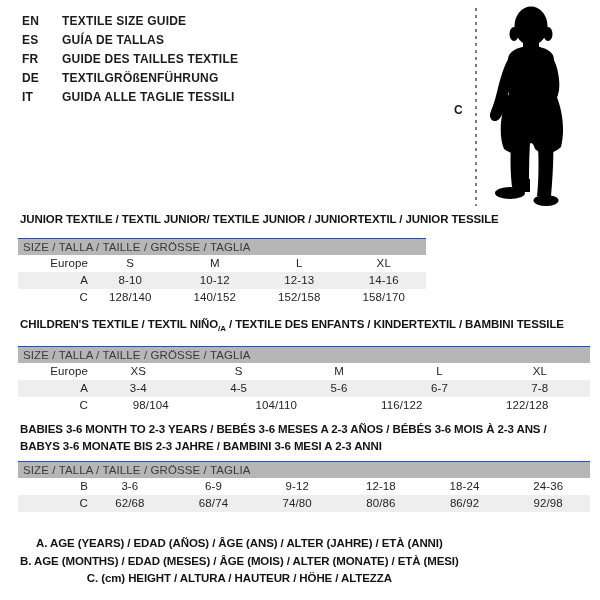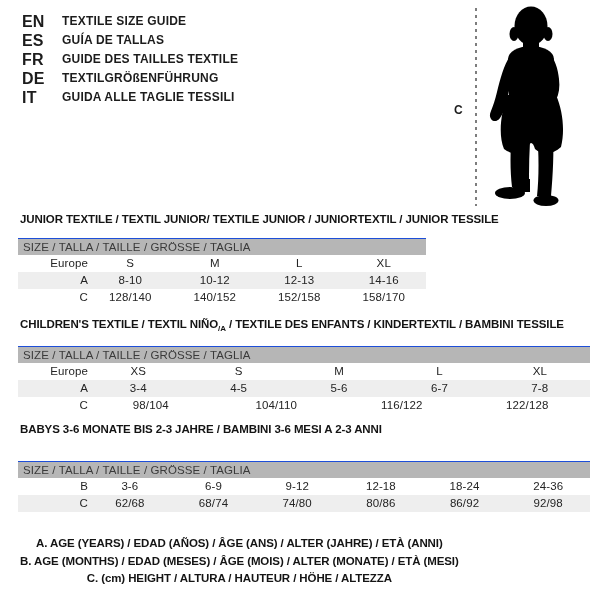--- a/index.html
+++ b/index.html
@@ -10,21 +10,21 @@
     background: #ffffff;
     font-family: "Liberation Sans", sans-serif;
     color: #1c1c1c;
     overflow: hidden;
   }
 
   
   .langs { position: absolute; left: 22px; top: 12px; }
   .lang-row { display: flex; height: 19px; line-height: 19px; }
   .lang-code {
-    width: 40px; font-size: 16px; font-weight: 700; letter-spacing: .2px;
+    width: 40px; font-size: 12px; font-weight: 700; letter-spacing: .2px;
   }
   .lang-label { font-size: 12px; font-weight: 700; letter-spacing: .2px; }
 
   
   .height-line {
     position: absolute; left: 475px; top: 8px; width: 2px; height: 198px;
     background: repeating-linear-gradient(to bottom, #7d7d7d 0 3px, transparent 3px 7px);
   }
   .height-marker {
     position: absolute; left: 454px; top: 103px;
@@ -177,20 +177,21 @@
   <div class="tr">
     <div class="td label">C</div>
     <div class="td">98/104</div>
     <div class="td">104/110</div>
     <div class="td">116/122</div>
     <div class="td">122/128</div>
   </div>
 </div>
 
 <div class="section-title" id="title-babies">
+  <div>BABIES 3-6 MONTH TO 2-3 YEARS / BEBÉS 3-6 MESES A 2-3 AÑOS / BÉBÉS 3-6 MOIS À 2-3 ANS /</div>
   <div>BABYS 3-6 MONATE BIS 2-3 JAHRE / BAMBINI 3-6 MESI A 2-3 ANNI</div>
 </div>
 <div class="size-table" id="table-babies">
   <div class="size-bar">SIZE / TALLA / TAILLE / GRÖSSE / TAGLIA</div>
   <div class="tr">
     <div class="td label">B</div>
     <div class="td">3-6</div>
     <div class="td">6-9</div>
     <div class="td">9-12</div>
     <div class="td">12-18</div>

